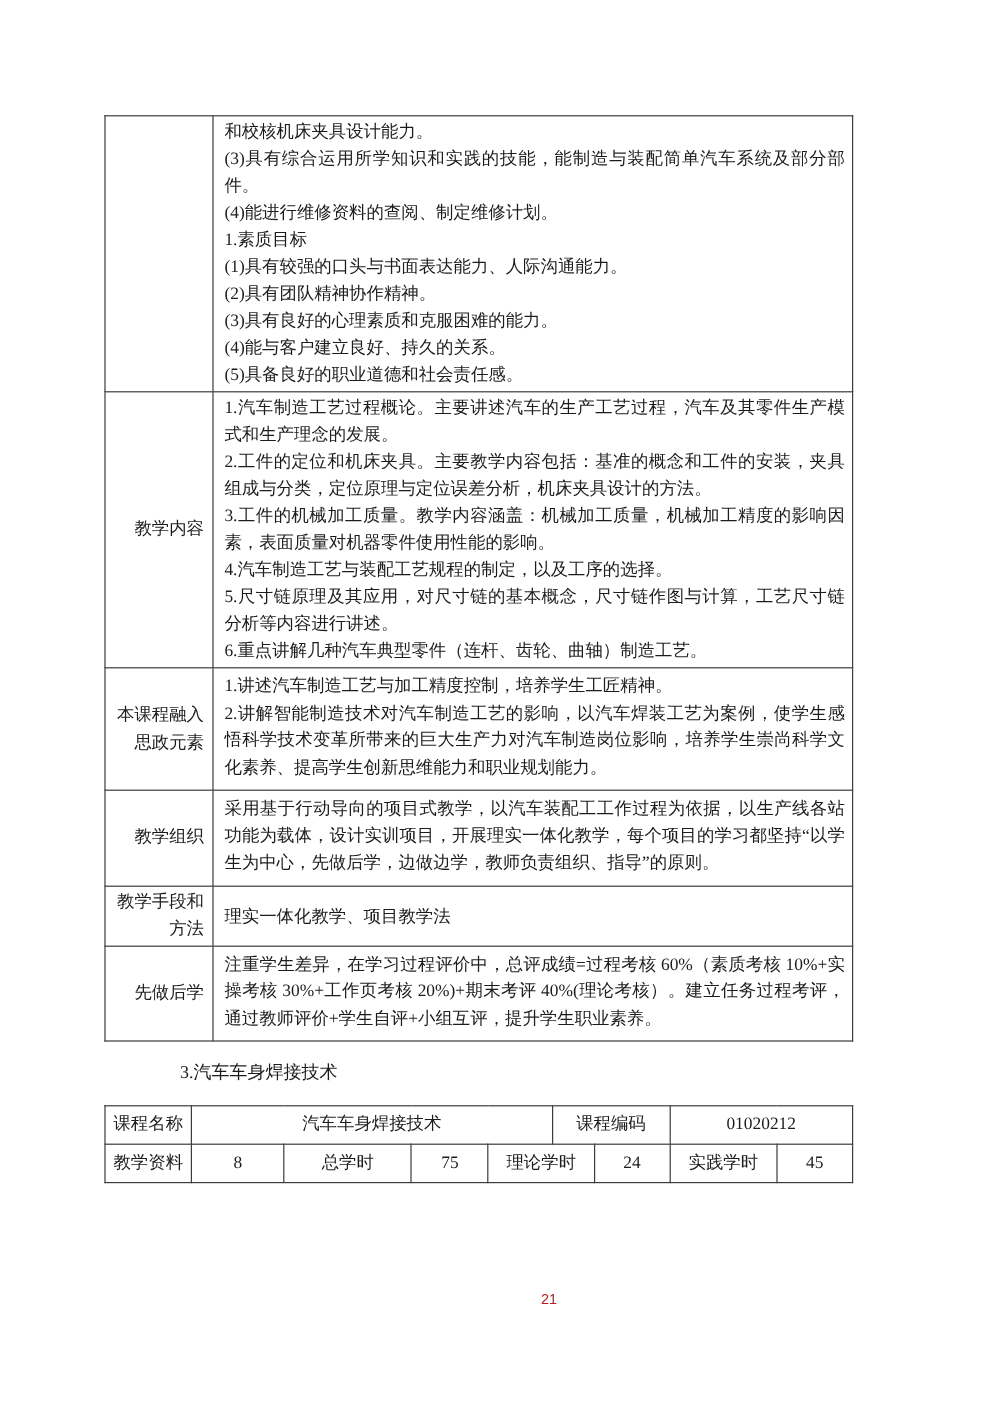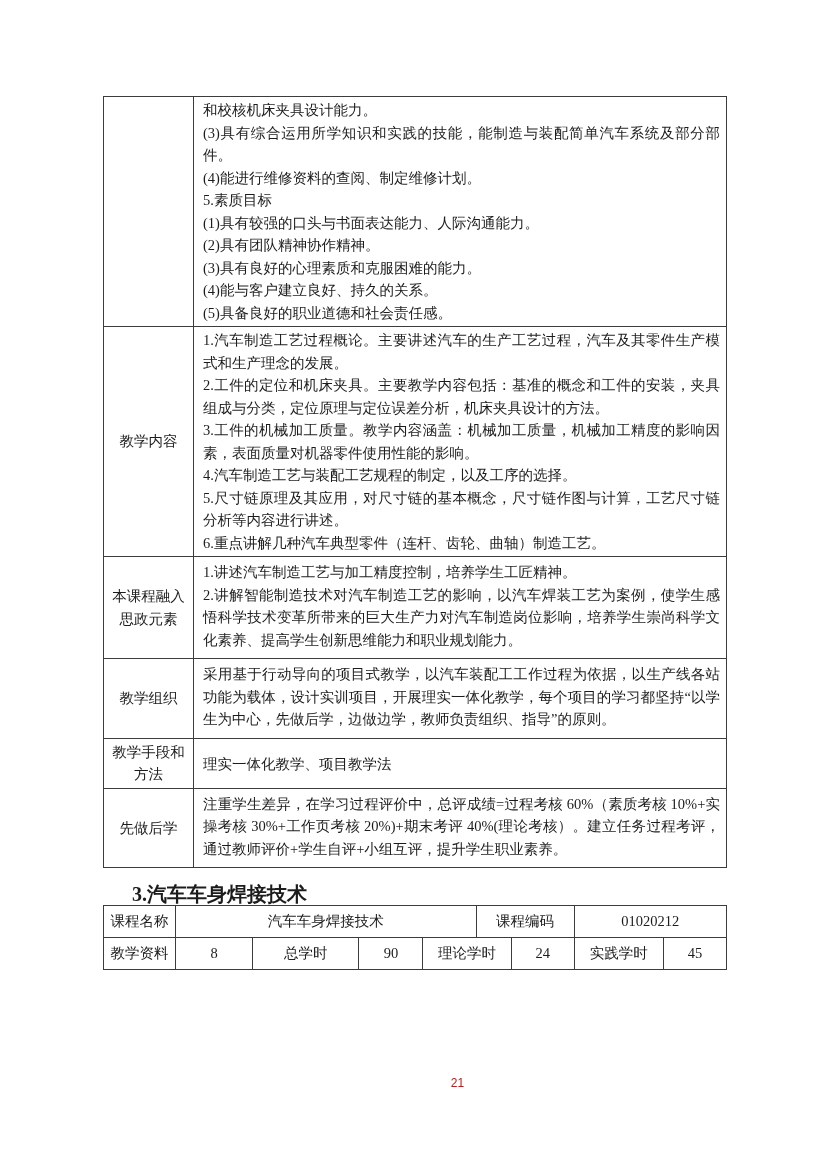--- a/index.html
+++ b/index.html
@@ -10,63 +10,63 @@
   body {
     position: relative;
     width: 827px;
     height: 1170px;
     overflow: hidden;
     font-family: "Liberation Serif", serif;
     color: #1c1c1c;
   }
   .content {
     position: absolute;
-    left: 103px;
+    left: 87px;
     top: 96px;
     width: 624px;
   }
   table.doc-table {
     border-collapse: collapse;
     table-layout: fixed;
     width: 624px;
     font-size: 14.5px;
     line-height: 22.5px;
   }
   table.doc-table th,
   table.doc-table td {
     border: 1px solid #3c3c3c;
     vertical-align: middle;
     font-weight: normal;
   }
   
   .main-table th.row-label {
     width: 75px;
-    text-align: center;
+    text-align: right;
     padding: 2px 7px;
   }
   .main-table td.row-content {
     padding: 2px 6px 2px 9px;
   }
   .main-table td.row-content p {
     margin: 0;
     text-align: justify;
   }
   .row-pad-lg td.row-content { padding-top: 4px; padding-bottom: 7px; }
   .row-pad-sm td.row-content { padding-top: 6px; padding-bottom: 6px; }
   .row-methods td.row-content { padding-top: 5px; padding-bottom: 3px; }
   
   .section-heading {
-    margin: 15px 0 0 29px;
-    font-size: 20px;
-    font-weight: bold;
+    margin: 15px 0 0 63px;
+    font-size: 15px;
+    font-weight: normal;
     line-height: 22px;
   }
   
   .course-table {
-    margin-top: 0;
+    margin-top: 16px;
   }
   .course-table td {
     text-align: center;
     padding: 4px 2px;
     height: 23px;
   }
   
   .page-footer {
     position: absolute;
     top: 1076px;
@@ -85,21 +85,21 @@
 <div class="content">
 
   <table class="doc-table main-table">
     <tbody>
       <tr>
         <th class="row-label"></th>
         <td class="row-content">
             <p>和校核机床夹具设计能力。</p>
             <p>(3)具有综合运用所学知识和实践的技能，能制造与装配简单汽车系统及部分部件。</p>
             <p>(4)能进行维修资料的查阅、制定维修计划。</p>
-            <p>5.素质目标</p>
+            <p>1.素质目标</p>
             <p>(1)具有较强的口头与书面表达能力、人际沟通能力。</p>
             <p>(2)具有团队精神协作精神。</p>
             <p>(3)具有良好的心理素质和克服困难的能力。</p>
             <p>(4)能与客户建立良好、持久的关系。</p>
             <p>(5)具备良好的职业道德和社会责任感。</p>
           </td>
       </tr>
       <tr>
         <th class="row-label">教学内容</th>
         <td class="row-content">
@@ -157,21 +157,21 @@
       <tr>
         <td>课程名称</td>
         <td colspan="4">汽车车身焊接技术</td>
         <td colspan="2">课程编码</td>
         <td colspan="2">01020212</td>
       </tr>
       <tr>
         <td>教学资料</td>
         <td>8</td>
         <td>总学时</td>
-        <td>90</td>
+        <td>75</td>
         <td colspan="2">理论学时</td>
         <td>24</td>
         <td>实践学时</td>
         <td>45</td>
       </tr>
     </tbody>
   </table>
 
 </div>
 

